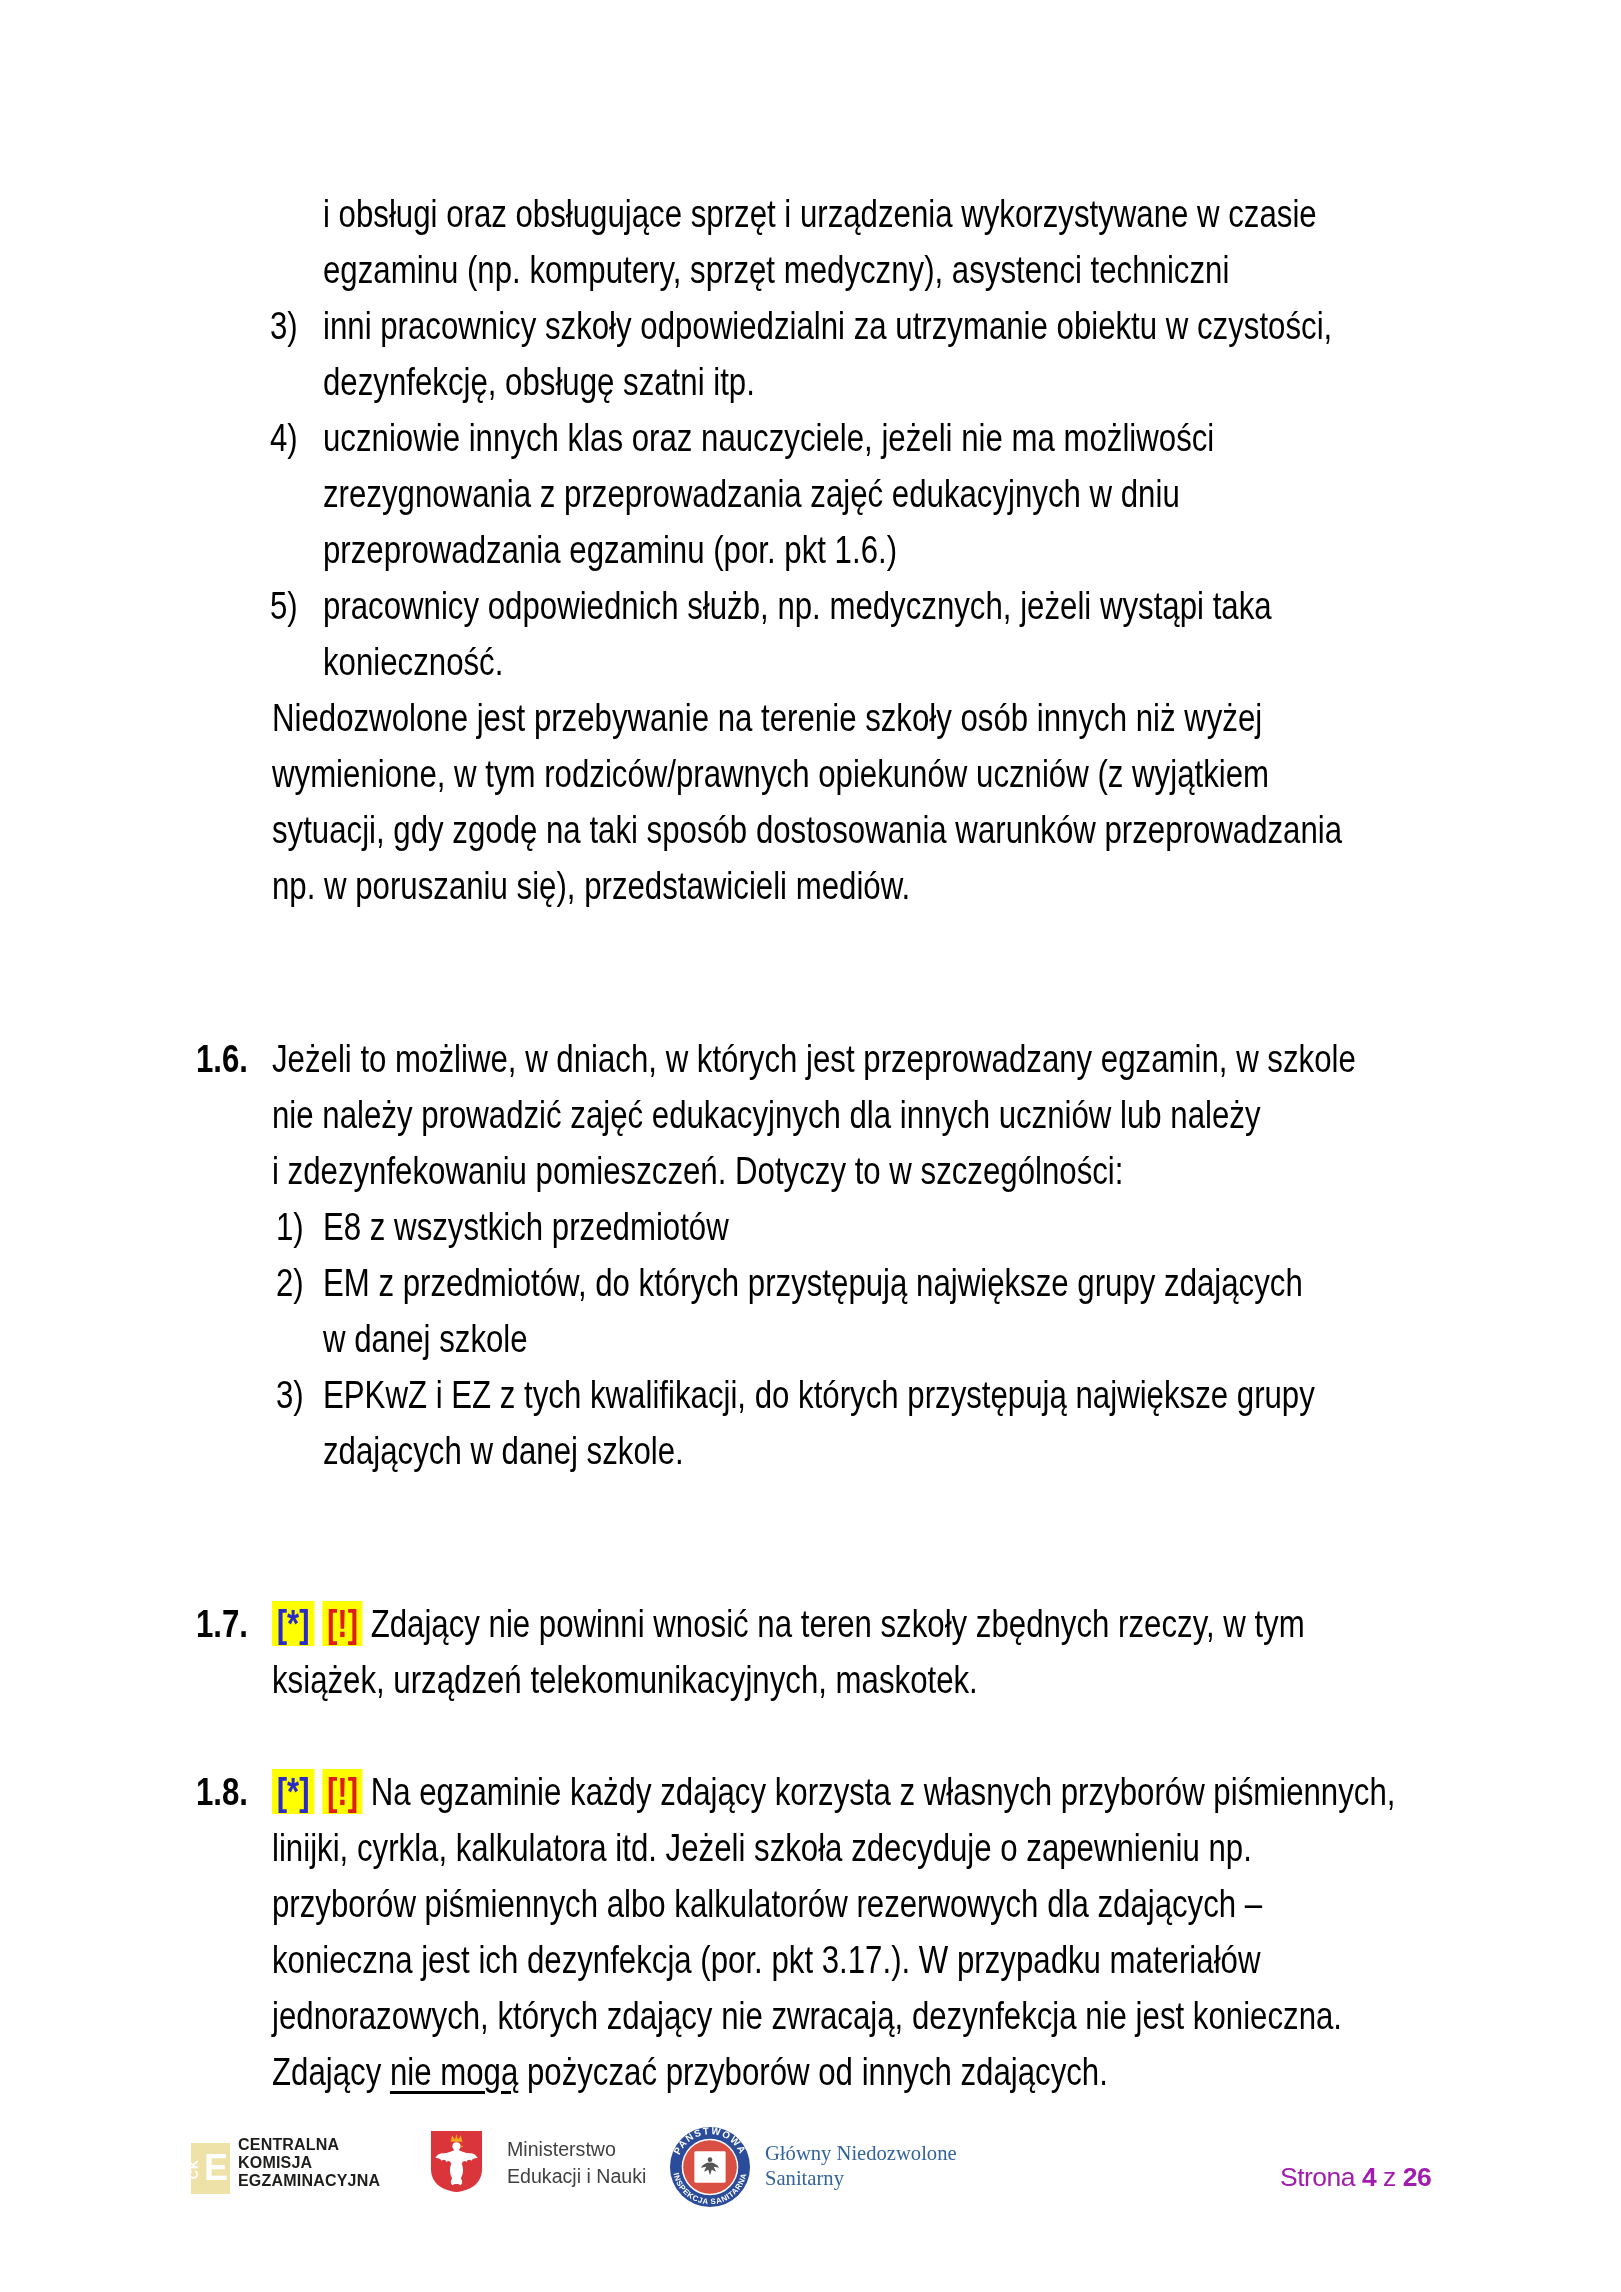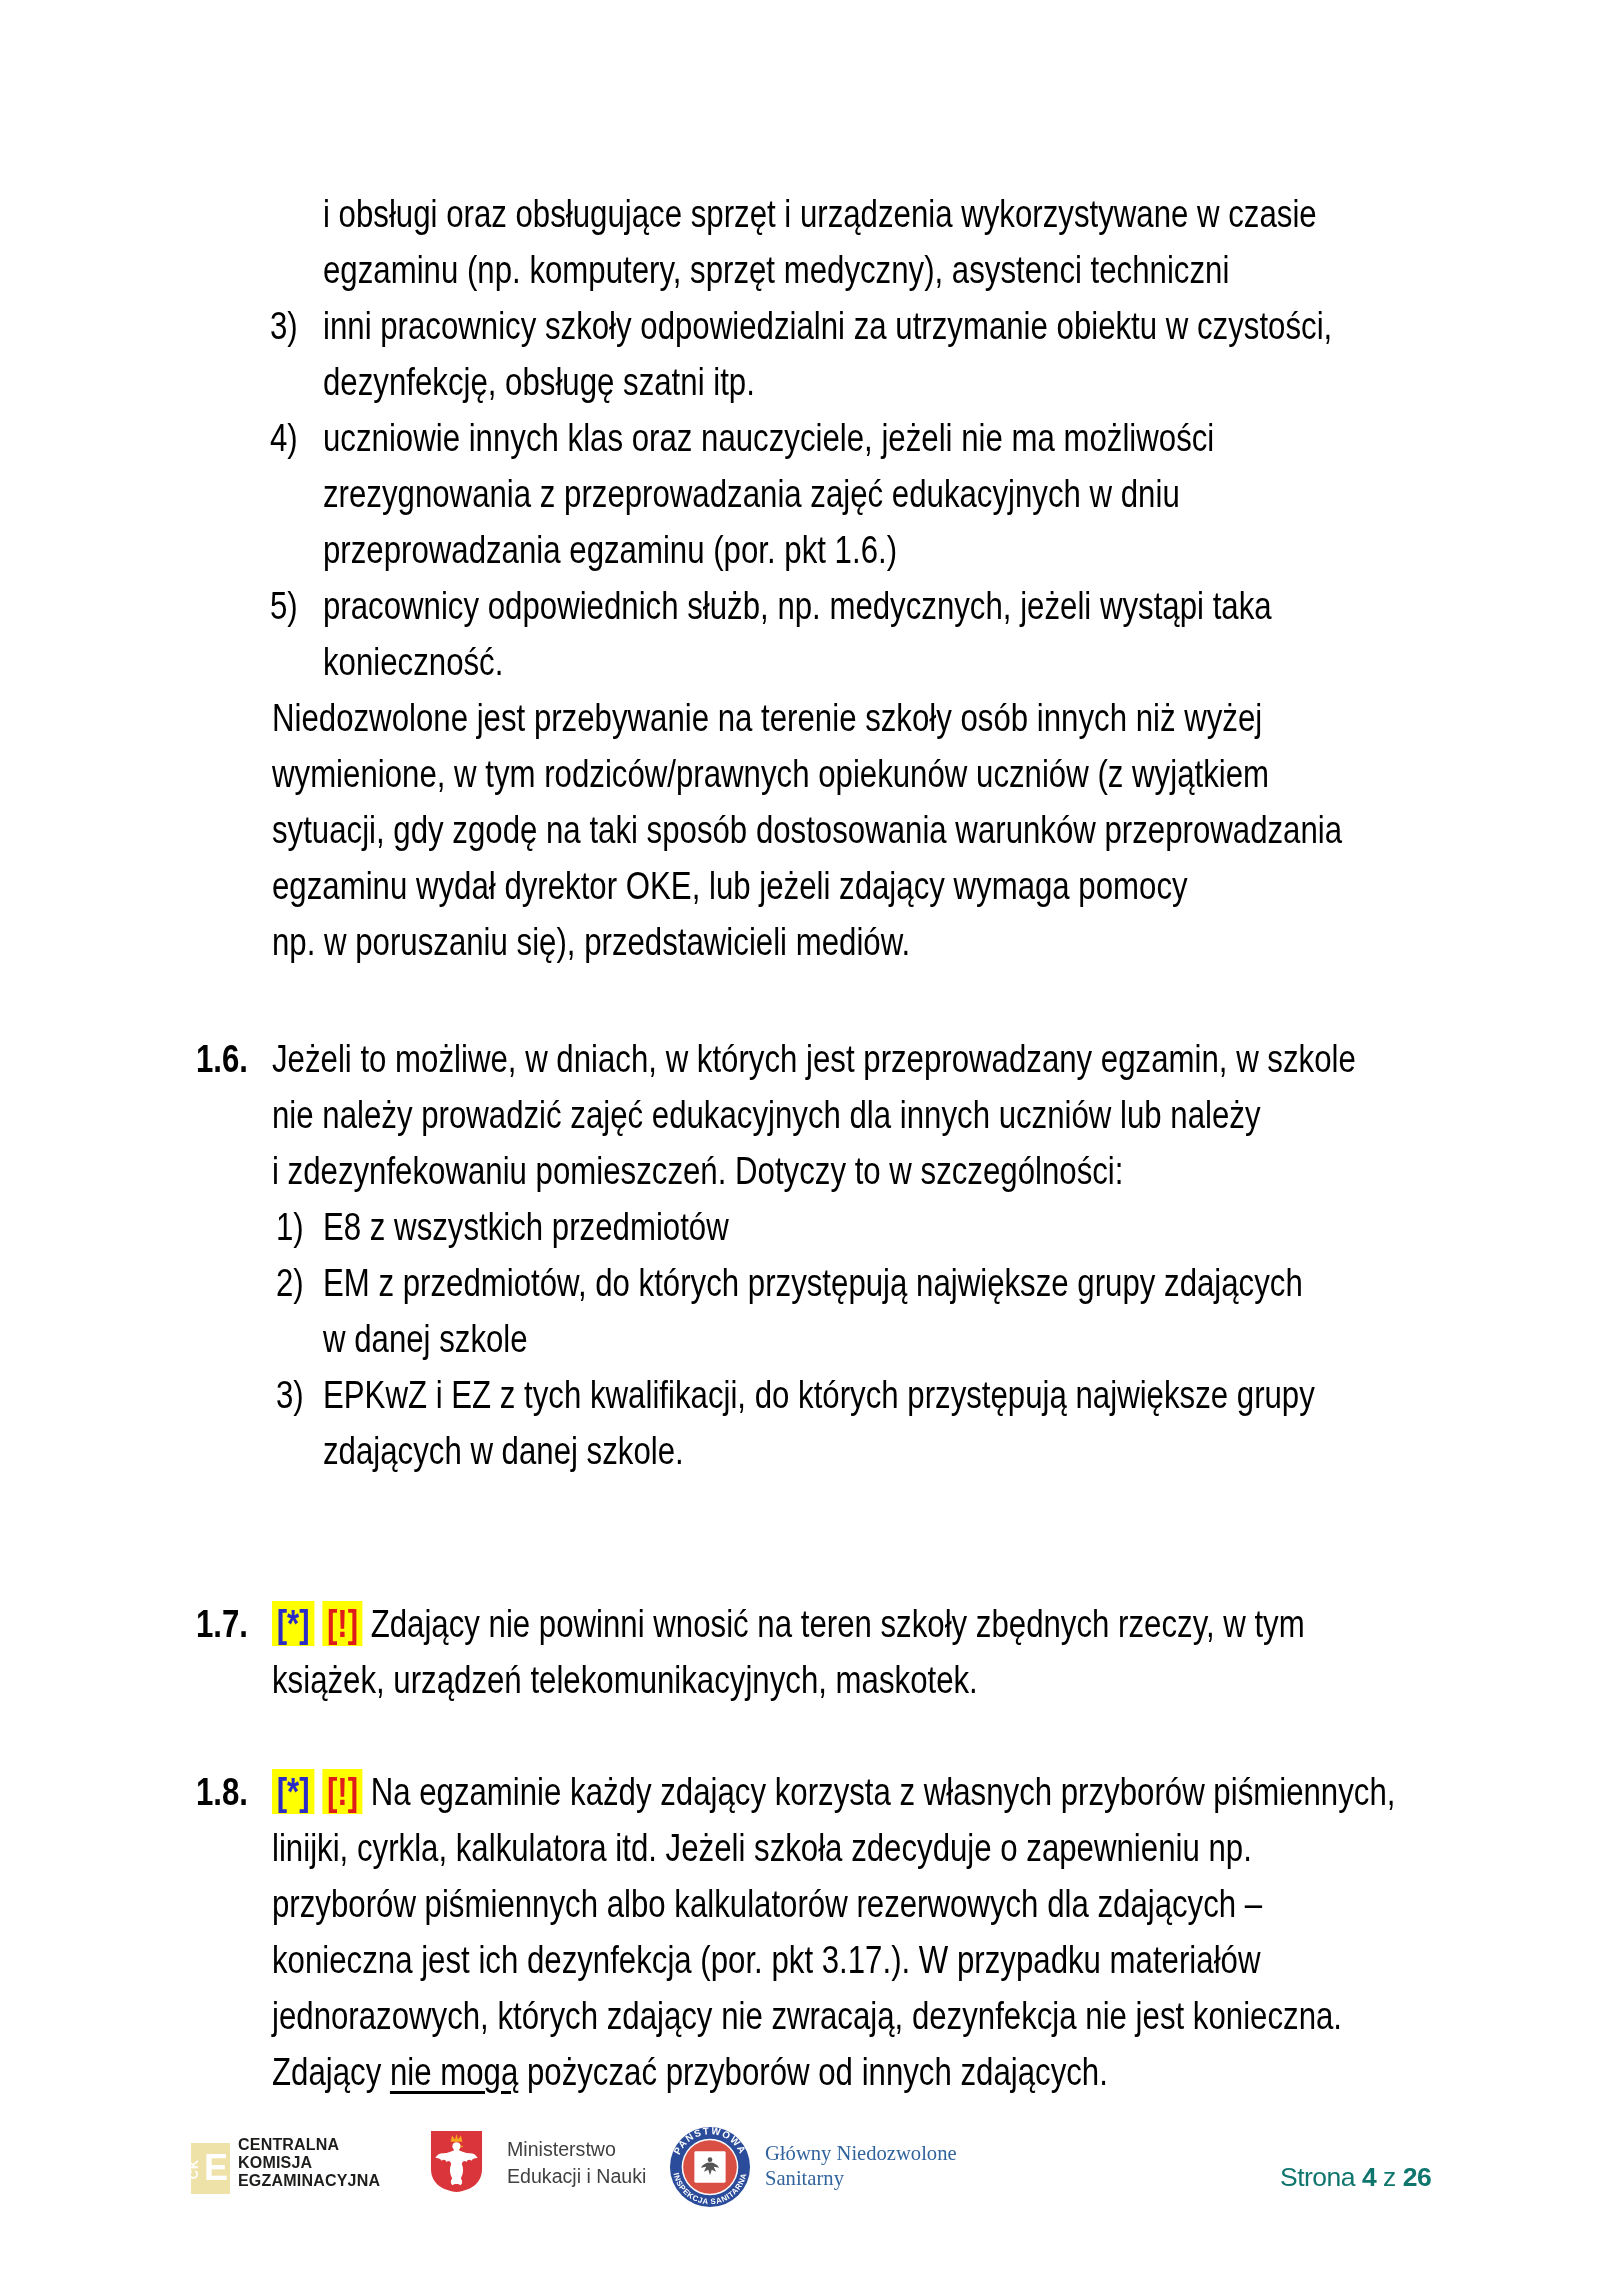--- a/index.html
+++ b/index.html
@@ -30,21 +30,21 @@
 
   
   .cke-logo{position:absolute;left:191px;top:2143px;width:39px;height:51px;background:#efe2a9;}
   .cke-ck{position:absolute;left:-6.9px;top:18.6px;color:#fff;font-weight:700;font-size:12.7px;letter-spacing:1px;transform:rotate(-90deg);}
   .cke-e{position:absolute;right:2px;top:4.9px;color:#fff;font-weight:800;font-size:36px;line-height:39px;}
   .cke-text{position:absolute;left:238px;top:2136px;font-size:16px;font-weight:700;line-height:18px;color:#1d1d1b;letter-spacing:0.2px;}
   .min-logo{position:absolute;left:429px;top:2129px;}
   .min-text{position:absolute;left:495px;top:2136px;font-size:19.6px;line-height:27.4px;color:#414042;margin-left:12px;}
   .gis-logo{position:absolute;left:668px;top:2125px;}
   .gis-text{position:absolute;left:765px;top:2141px;font-family:"Liberation Serif",serif;font-size:20.6px;line-height:24.5px;color:#31639c;}
-  .page-num{position:absolute;left:1280px;top:2162px;font-size:26.5px;line-height:31px;letter-spacing:-0.5px;color:#0f766e;}
+  .page-num{position:absolute;left:1280px;top:2162px;font-size:26.5px;line-height:31px;letter-spacing:-0.5px;color:#a21caf;}
   .page-num b{font-weight:700;}
 </style>
 </head>
 <body>
 
 <div class="page">
 
   <div class="block" style="top:186px;">
     <div class="line l-cont"><span class="txt">i obsługi oraz obsługujące sprzęt i urządzenia wykorzystywane w czasie</span></div>
     <div class="line l-cont"><span class="txt">egzaminu (np. komputery, sprzęt medyczny), asystenci techniczni</span></div>
@@ -64,21 +64,20 @@
 
     <div class="line l-li">
       <span class="num">5)</span>
       <span class="txt">pracownicy odpowiednich służb, np. medycznych, jeżeli wystąpi taka</span>
     </div>
     <div class="line l-cont"><span class="txt">konieczność.</span></div>
 
     <div class="line l-par"><span class="txt">Niedozwolone jest przebywanie na terenie szkoły osób innych niż wyżej</span></div>
     <div class="line l-par"><span class="txt">wymienione, w tym rodziców/prawnych opiekunów uczniów (z wyjątkiem</span></div>
     <div class="line l-par"><span class="txt">sytuacji, gdy zgodę na taki sposób dostosowania warunków przeprowadzania</span></div>
-    <div class="line l-par"><span class="txt">egzaminu wydał dyrektor OKE, lub jeżeli zdający wymaga pomocy</span></div>
     <div class="line l-par"><span class="txt">np. w poruszaniu się), przedstawicieli mediów.</span></div>
   </div>
 
   <div class="block" style="top:1031px;">
     <div class="line l-sec">
       <span class="sec-num">1.6.</span>
       <span class="txt">Jeżeli to możliwe, w dniach, w których jest przeprowadzany egzamin, w szkole</span>
     </div>
     <div class="line l-sec"><span class="txt">nie należy prowadzić zajęć edukacyjnych dla innych uczniów lub należy</span></div>
     <div class="line l-sec"><span class="txt">i zdezynfekowaniu pomieszczeń. Dotyczy to w szczególności:</span></div>

